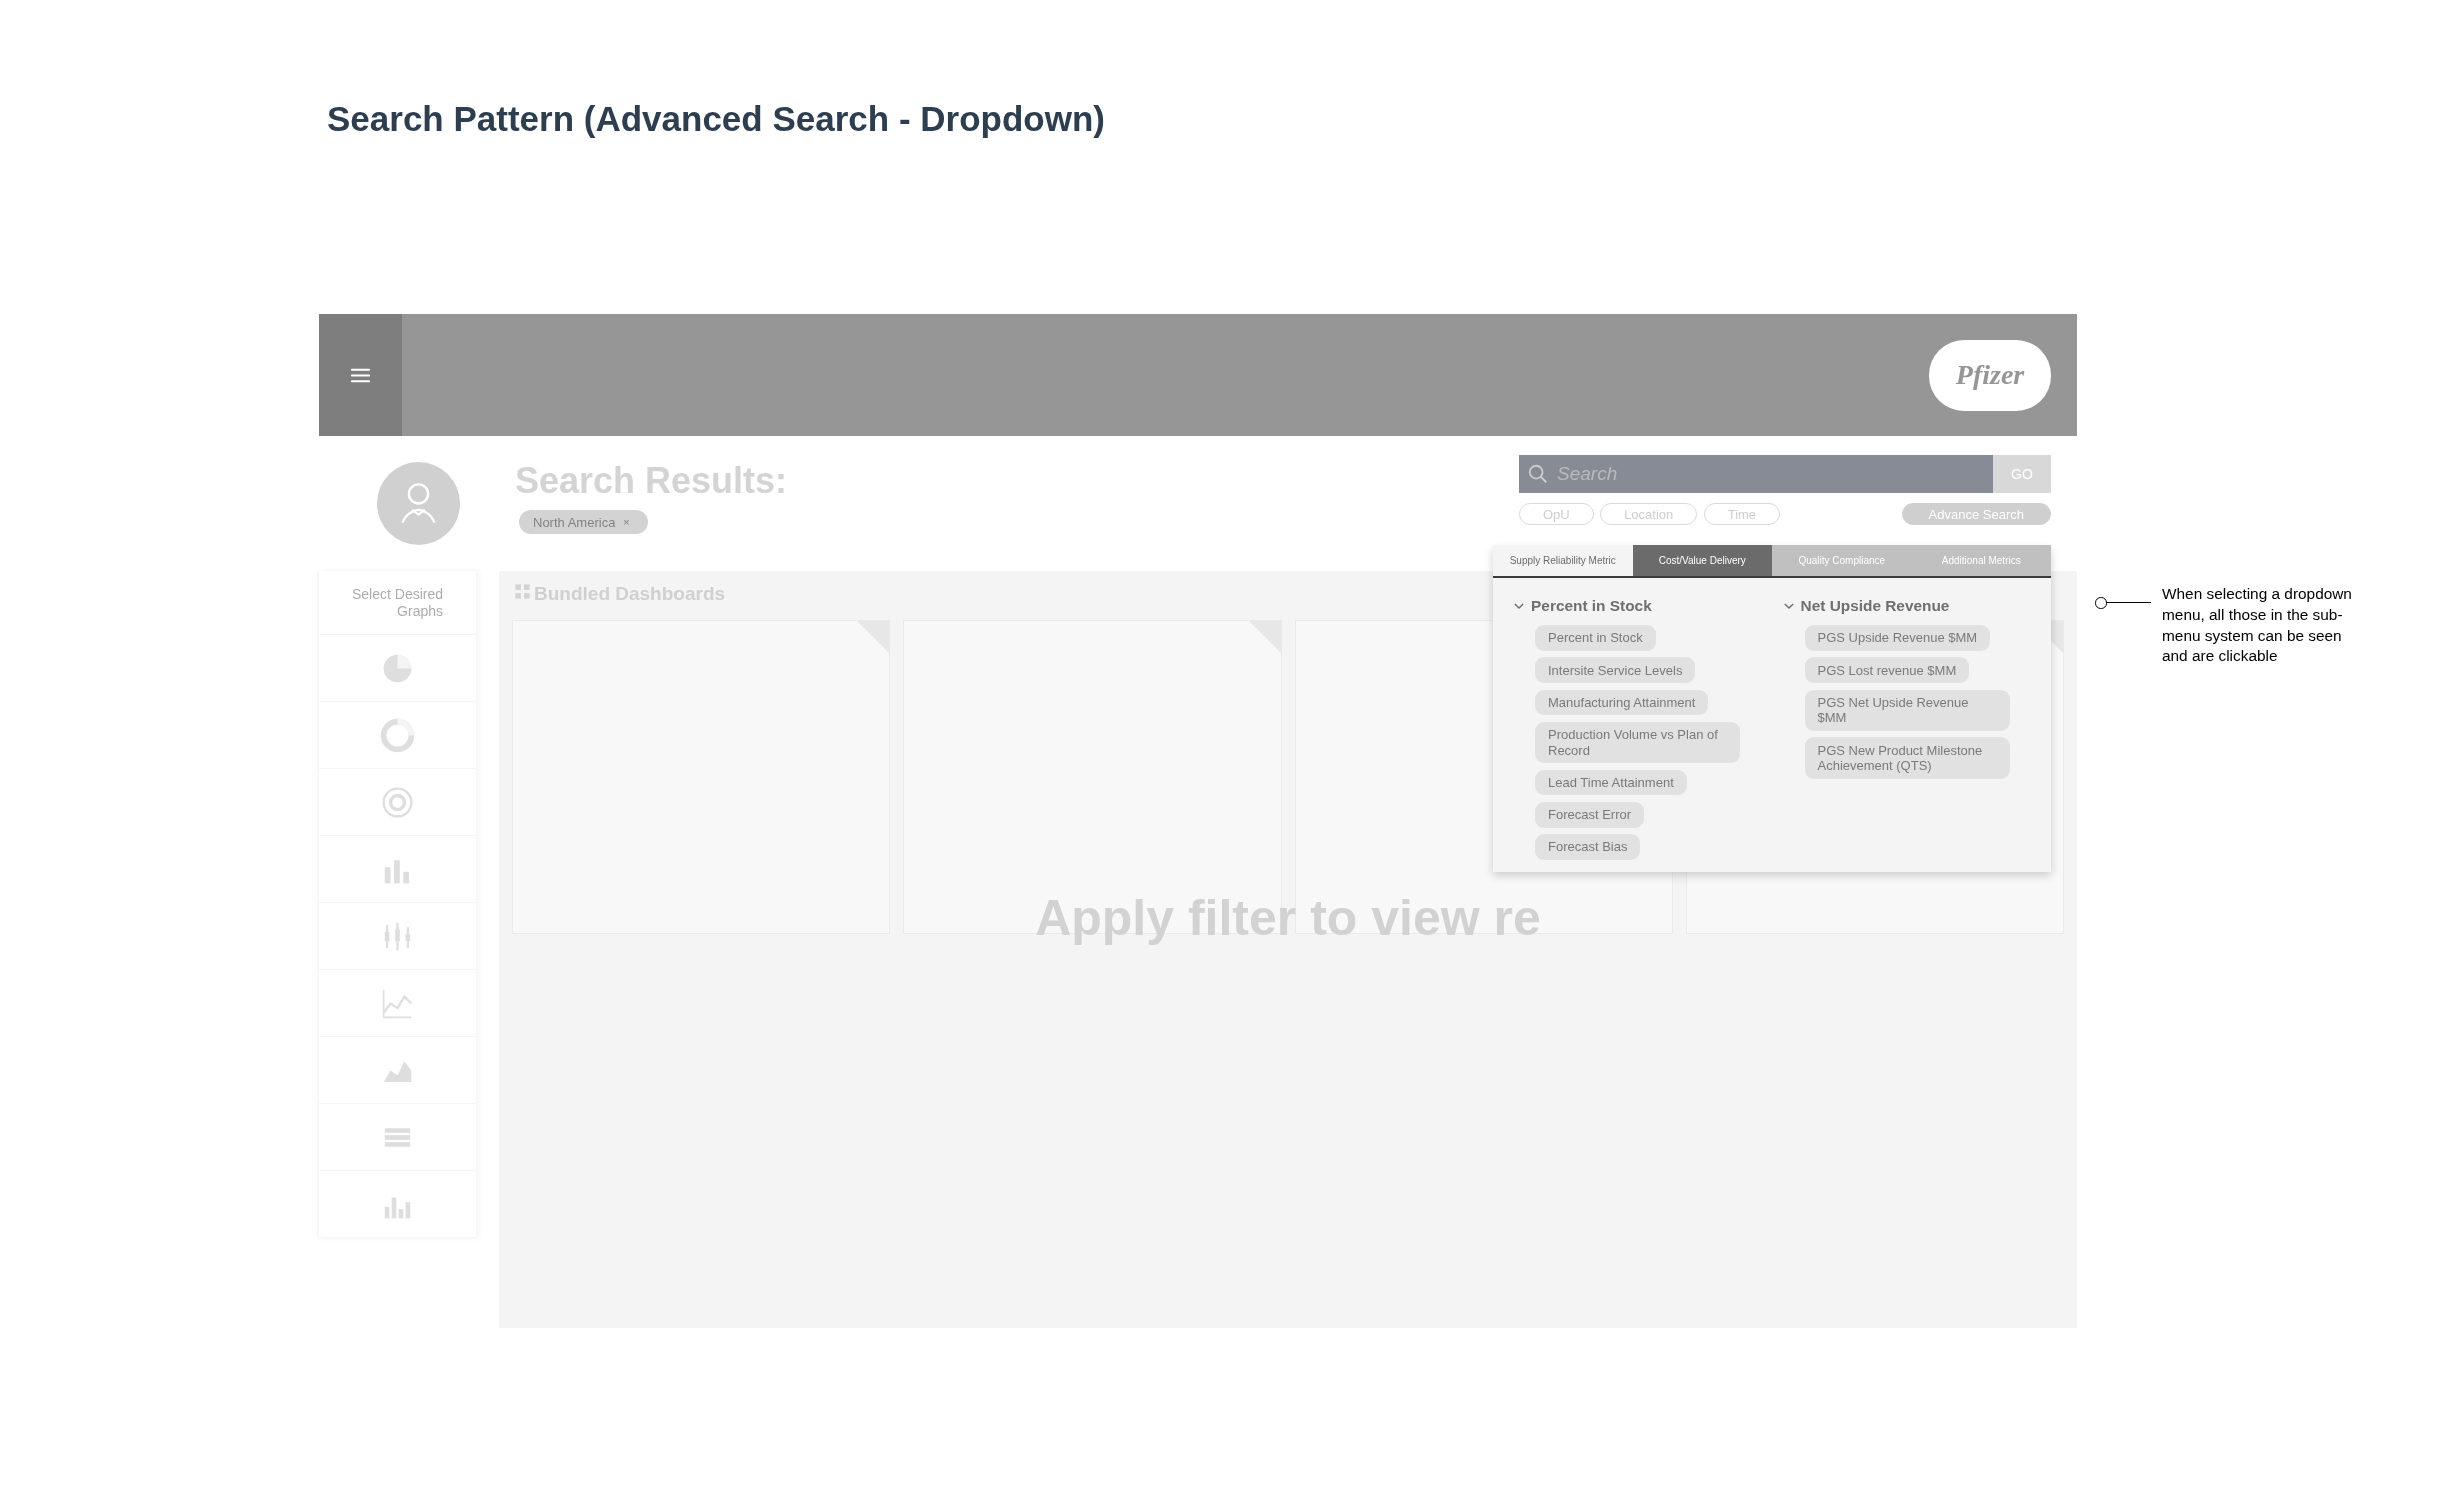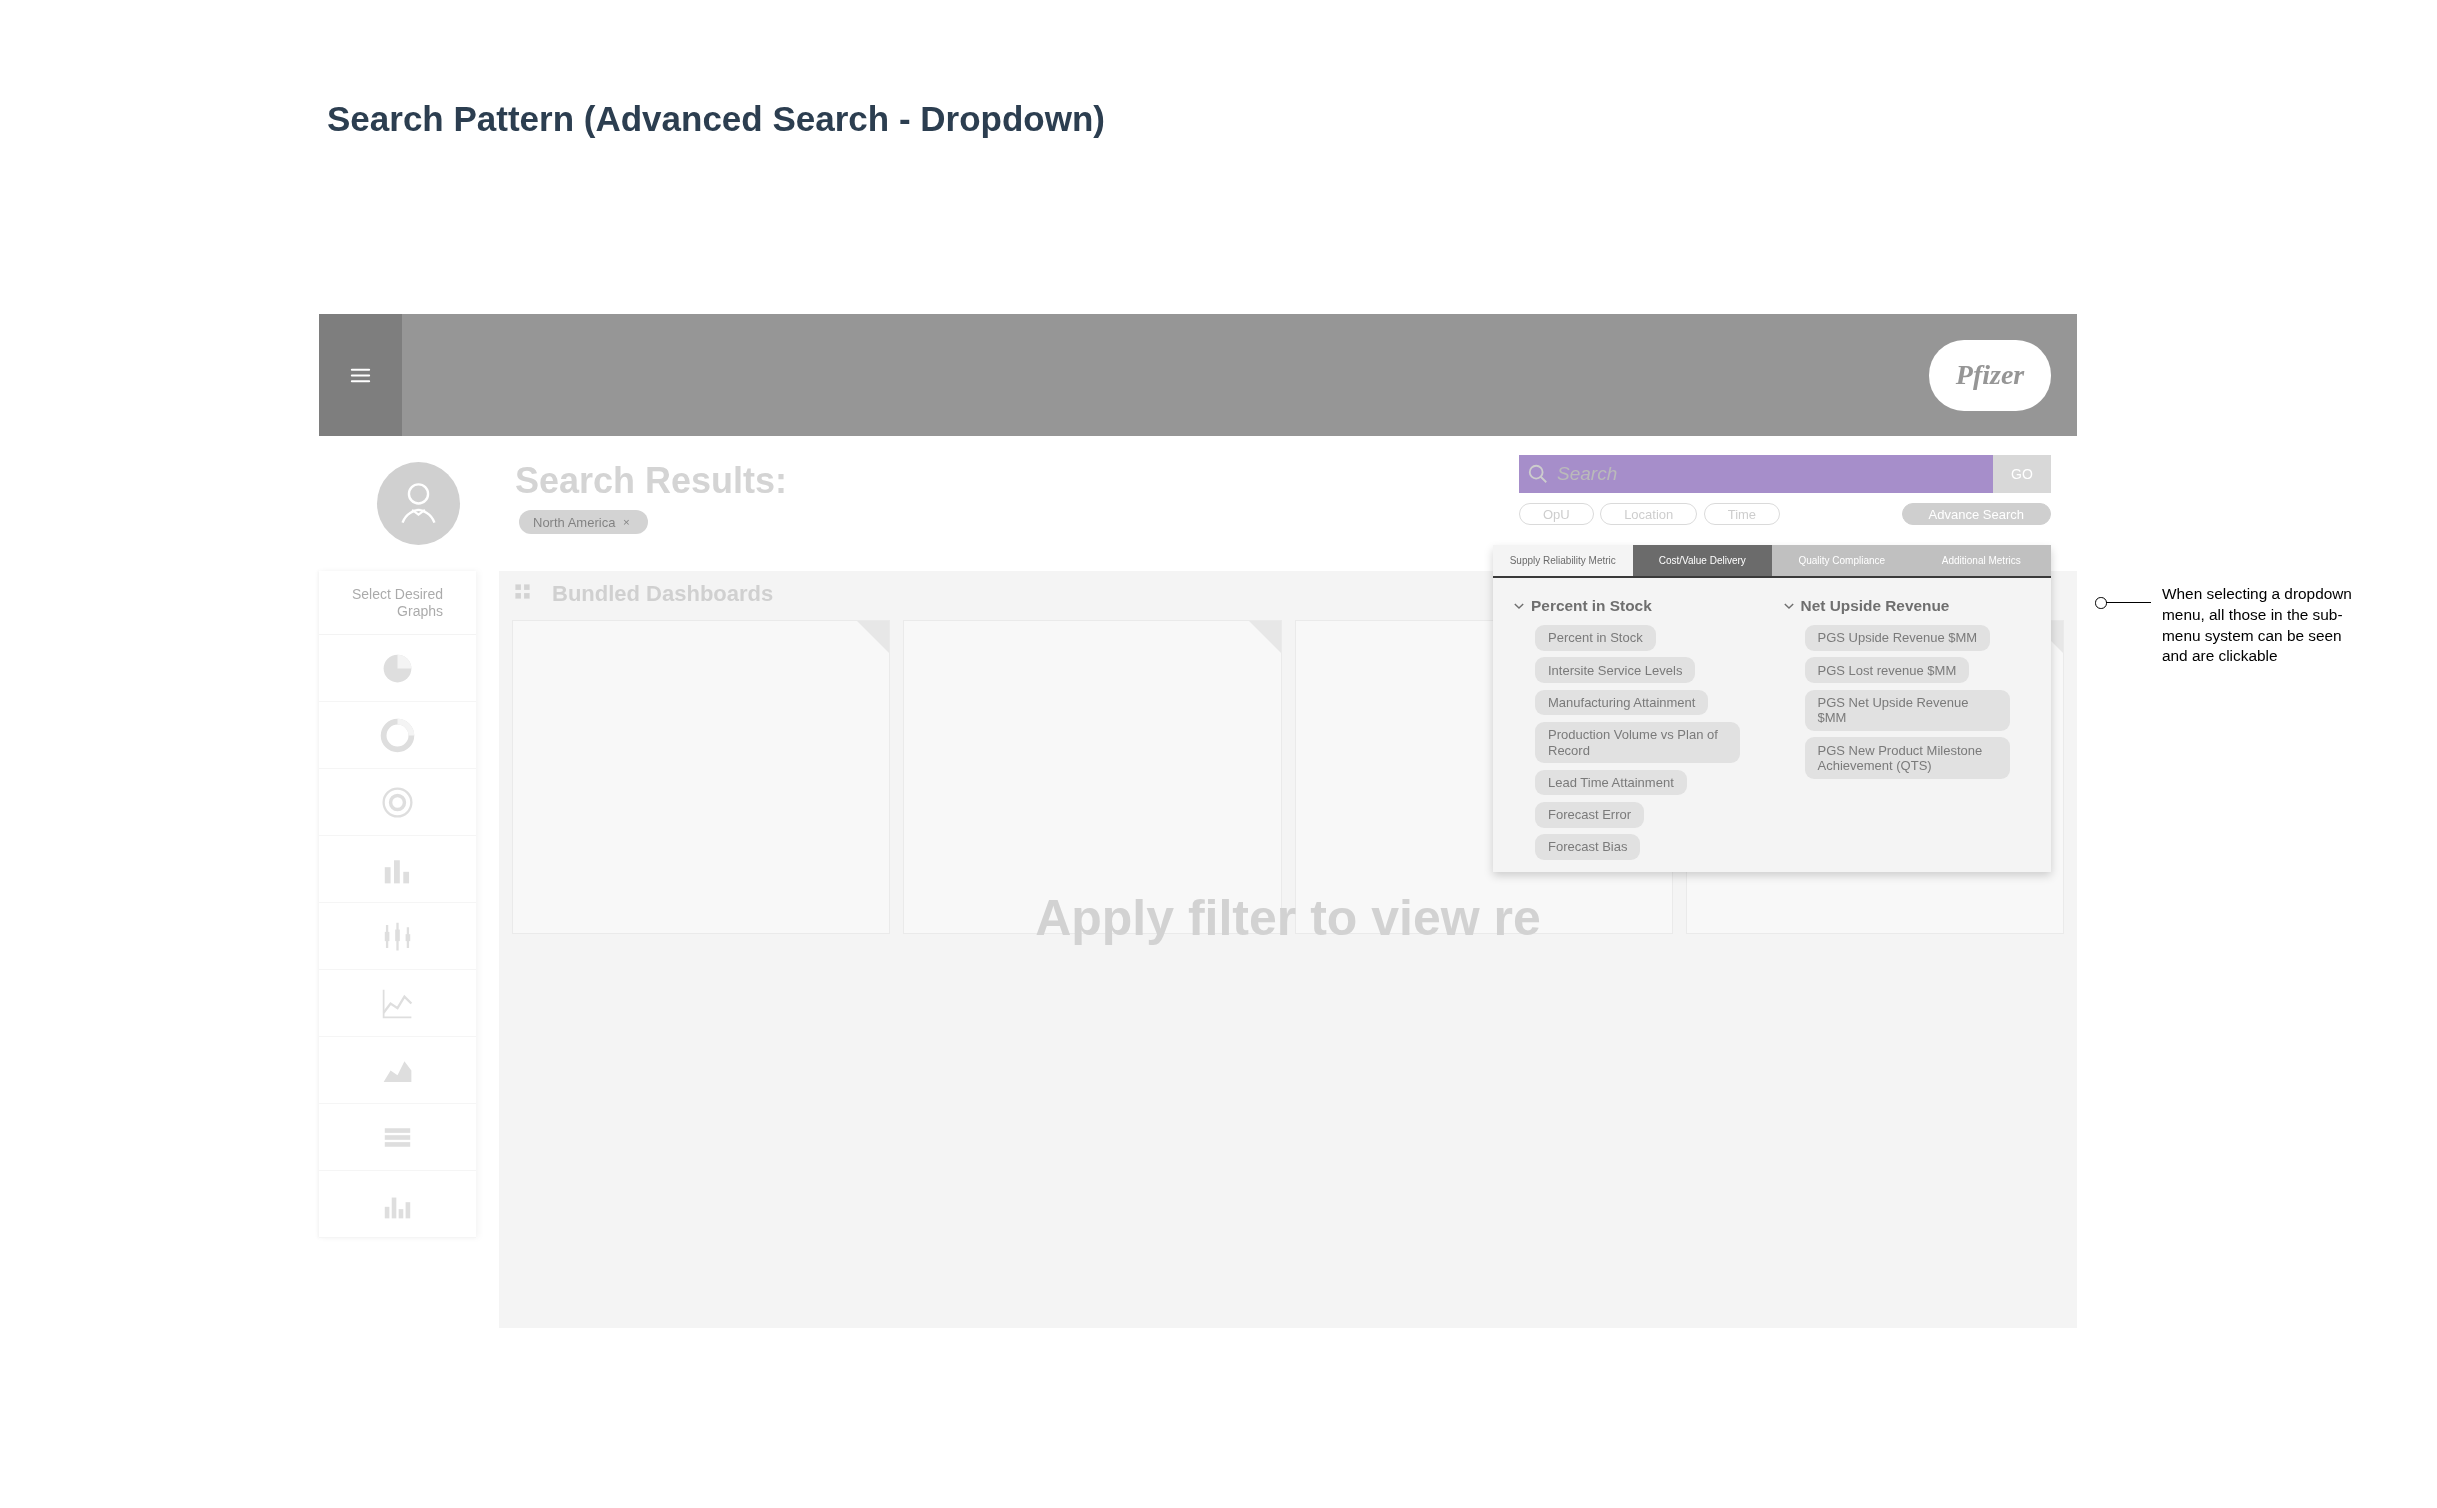--- a/index.html
+++ b/index.html
@@ -138,21 +138,21 @@
   }
   .filter-chip .x { font-size: 11.5px; }
 
   
   .searchbar {
     position: absolute;
     right: 26px;
     top: 19px;
     width: 532px;
     height: 38px;
-    background: #4c1d95;
+    background: #0f172a;
     display: flex;
     align-items: center;
   }
   .searchbar .sicon {
     width: 38px; display:flex; align-items:center; justify-content:center;
     color:#9a9a9a;
   }
   .searchbar .sicon svg { width:22px; height:22px; }
   .searchbar input {
     flex: 1;
@@ -238,24 +238,24 @@
     top: 135px;
     right: 0;
     bottom: 0;
     background: #e8e8e8;
     overflow: hidden;
   }
   .section-head {
     height: 45px;
     display:flex;
     align-items:center;
-    gap: 20px;
+    gap: 2px;
     padding-left: 14px;
     color: #a0a0a0;
-    font-size: 22px;
+    font-size: 19px;
     font-weight: 600;
   }
   .section-head .sicon2 svg { width:19px; height:19px; color:#a7a7a7; }
   .card-row {
     display: flex;
     gap: 13px;
     padding: 3.8px 13px 6.4px;
   }
   .card {
     flex: 1;

